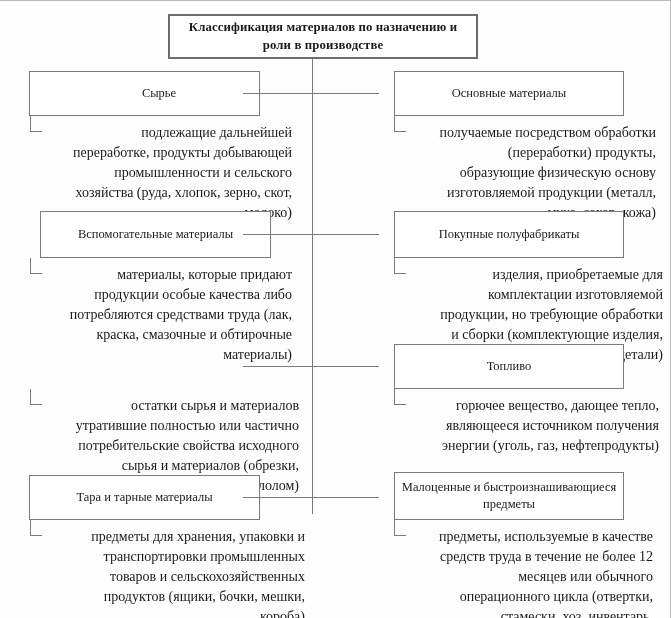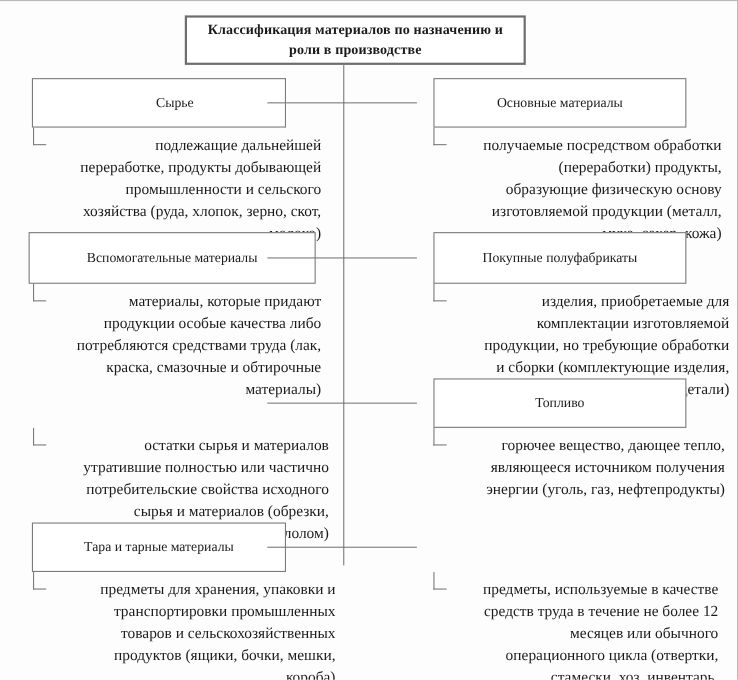--- a/index.html
+++ b/index.html
@@ -79,21 +79,21 @@
   <div class="elbow" style="left:30px;top:115px;width:12px;height:16px;"></div>
   <div class="desc" style="left:42px;top:122px;width:225px;">подлежащие дальнейшей переработке, продукты добывающей промышленности и сельского хозяйства (руда, хлопок, зерно, скот, молоко)</div>
 
   <div class="box" style="left:378px;top:70px;width:230px;height:45px;">
     <span>Основные материалы</span>
   </div>
   <div class="hline" style="left:312px;top:92px;width:67px;"></div>
   <div class="elbow" style="left:394px;top:115px;width:12px;height:16px;"></div>
   <div class="desc" style="left:406px;top:122px;width:225px;">получаемые посредством обработки (переработки) продукты, образующие физическую основу изготовляемой продукции (металл, мука, сахар, кожа)</div>
 
-  <div class="box" style="left:10px;top:210px;width:261px;height:47px;">
+  <div class="box" style="left:24px;top:210px;width:231px;height:47px;">
     <span>Вспомогательные материалы</span>
   </div>
   <div class="hline" style="left:243px;top:233px;width:70px;"></div>
   <div class="elbow" style="left:30px;top:257px;width:12px;height:16px;"></div>
   <div class="desc" style="left:42px;top:264px;width:225px;">материалы, которые придают продукции особые качества либо потребляются средствами труда (лак, краска, смазочные и обтирочные материалы)</div>
 
   <div class="box" style="left:378px;top:210px;width:230px;height:47px;">
     <span>Покупные полуфабрикаты</span>
   </div>
   <div class="hline" style="left:312px;top:233px;width:67px;"></div>
@@ -111,17 +111,20 @@
   <div class="elbow" style="left:394px;top:388px;width:12px;height:16px;"></div>
   <div class="desc" style="left:406px;top:395px;width:228px;">горючее вещество, дающее тепло, являющееся источником получения энергии (уголь, газ, нефтепродукты)</div>
 
   <div class="box" style="left:13px;top:474px;width:231px;height:45px;">
     <span>Тара и тарные материалы</span>
   </div>
   <div class="hline" style="left:243px;top:496px;width:70px;"></div>
   <div class="elbow" style="left:30px;top:519px;width:12px;height:16px;"></div>
   <div class="desc" style="left:42px;top:526px;width:238px;">предметы для хранения, упаковки и транспортировки промышленных товаров и сельскохозяйственных продуктов (ящики, бочки, мешки, короба)</div>
 
+  <div class="box" style="left:378px;top:471px;width:230px;height:48px;">
+    <span>Малоценные и быстроизнашивающиеся предметы</span>
+  </div>
   <div class="hline" style="left:312px;top:496px;width:67px;"></div>
   <div class="elbow" style="left:394px;top:519px;width:12px;height:16px;"></div>
   <div class="desc" style="left:406px;top:526px;width:222px;">предметы, используемые в качестве средств труда в течение не более 12 месяцев или обычного операционного цикла (отвертки, стамески, хоз. инвентарь, спецодежда и т.п.)</div>
 
 </div>
 
 </body></html>

